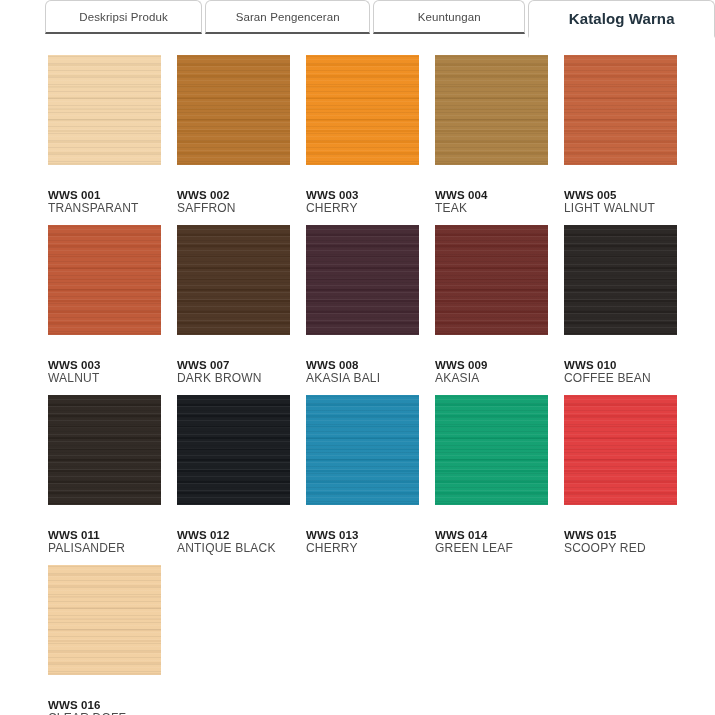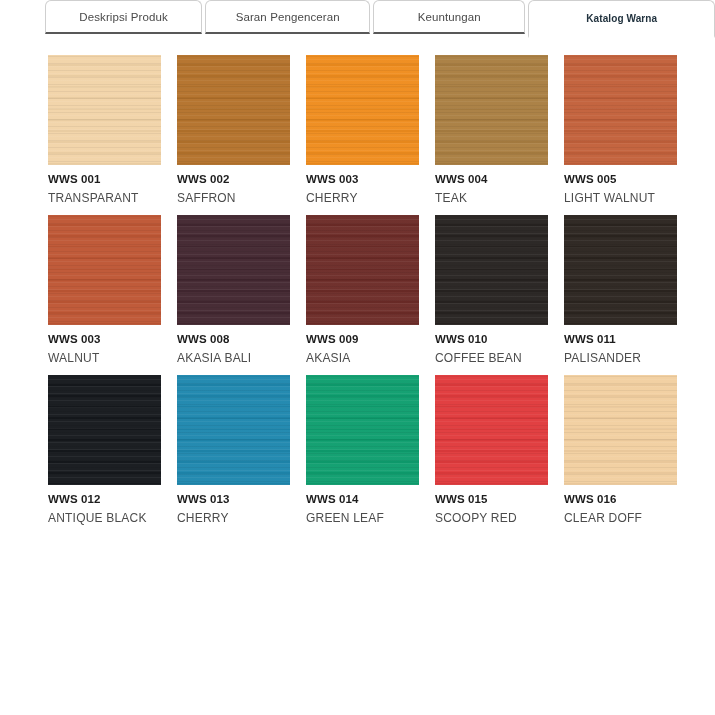--- a/index.html
+++ b/index.html
@@ -53,21 +53,21 @@
     cursor: pointer;
   }
   .tab.t1 { width: 160px; }
   .tab.t2 { width: 168px; }
   .tab.t3 { width: 155px; }
   .tab.active {
     width: 190px;
     height: 38px;
     border: 1px solid #cfcfcf;
     border-bottom: 2px solid #ffffff;
-    font-size: 10px;
+    font-size: 15px;
     font-weight: bold;
     color: #22333f;
     margin-right: 0;
     position: relative;
     z-index: 3;
   }
 
   
   .grid {
     position: absolute;
@@ -112,28 +112,27 @@
         rgba(0,0,0,0.04) 2px,
         rgba(255,255,255,0.03) 2px,
         rgba(255,255,255,0.03) 11px
       );
     pointer-events: none;
   }
   .code {
     font-size: 11.5px;
     font-weight: bold;
     color: #1d1d1d;
-    margin-top: 8px;
+    margin-top: 24px;
     letter-spacing: 0.1px;
     white-space: nowrap;
   }
   .name {
     font-size: 12px;
     color: #4c4c4c;
-    margin-top: 6px;
     letter-spacing: 0.2px;
     white-space: nowrap;
   }
 </style>
 </head>
 <body>
 
 <div class="page">
 
   <div class="tab-bar">
@@ -188,20 +187,27 @@
         <div class="name">LIGHT WALNUT</div>
       </div>
       <div class="swatch-cell">
         <div class="chip" style="background: rgb(190, 86, 52);">
           <div class="grain"></div>
         </div>
         <div class="code">WWS 003</div>
         <div class="name">WALNUT</div>
       </div>
       <div class="swatch-cell">
+        <div class="chip" style="background: rgb(74, 50, 32);">
+          <div class="grain"></div>
+        </div>
+        <div class="code">WWS 007</div>
+        <div class="name">DARK BROWN</div>
+      </div>
+      <div class="swatch-cell">
         <div class="chip" style="background: rgb(66, 38, 48);">
           <div class="grain"></div>
         </div>
         <div class="code">WWS 008</div>
         <div class="name">AKASIA BALI</div>
       </div>
       <div class="swatch-cell">
         <div class="chip" style="background: rgb(108, 43, 39);">
           <div class="grain"></div>
         </div>

